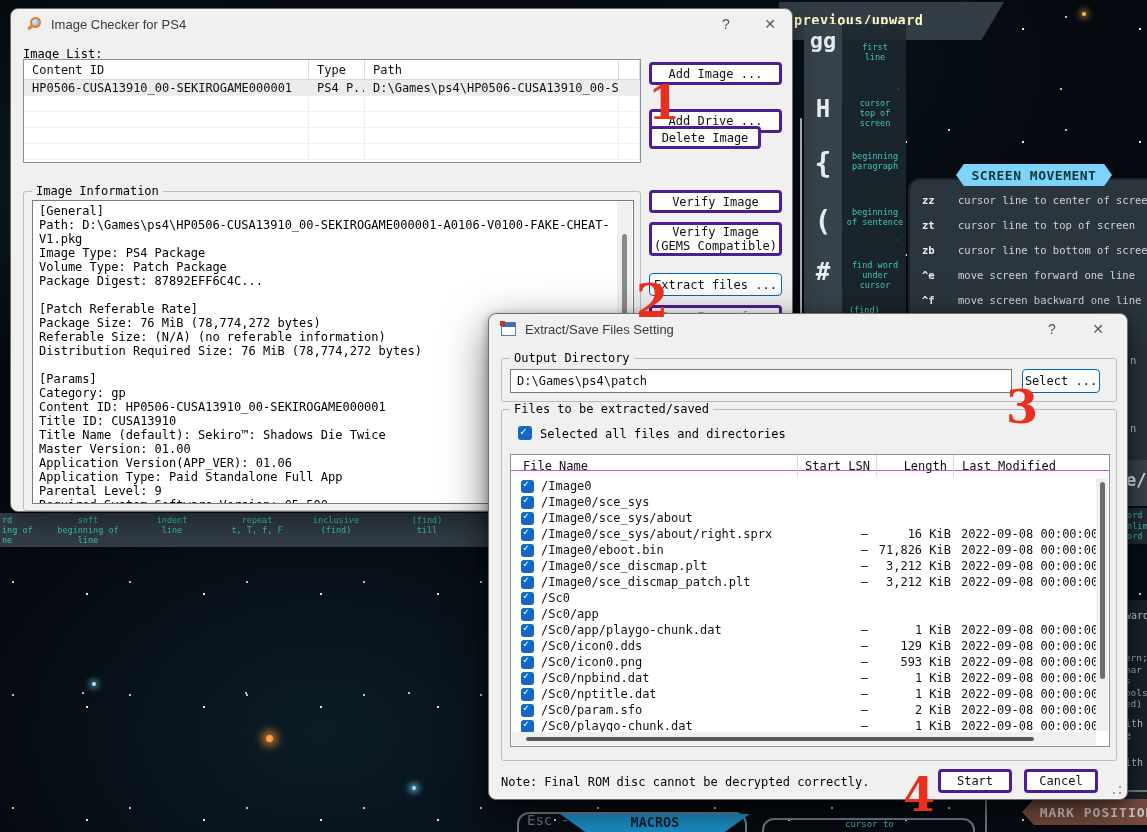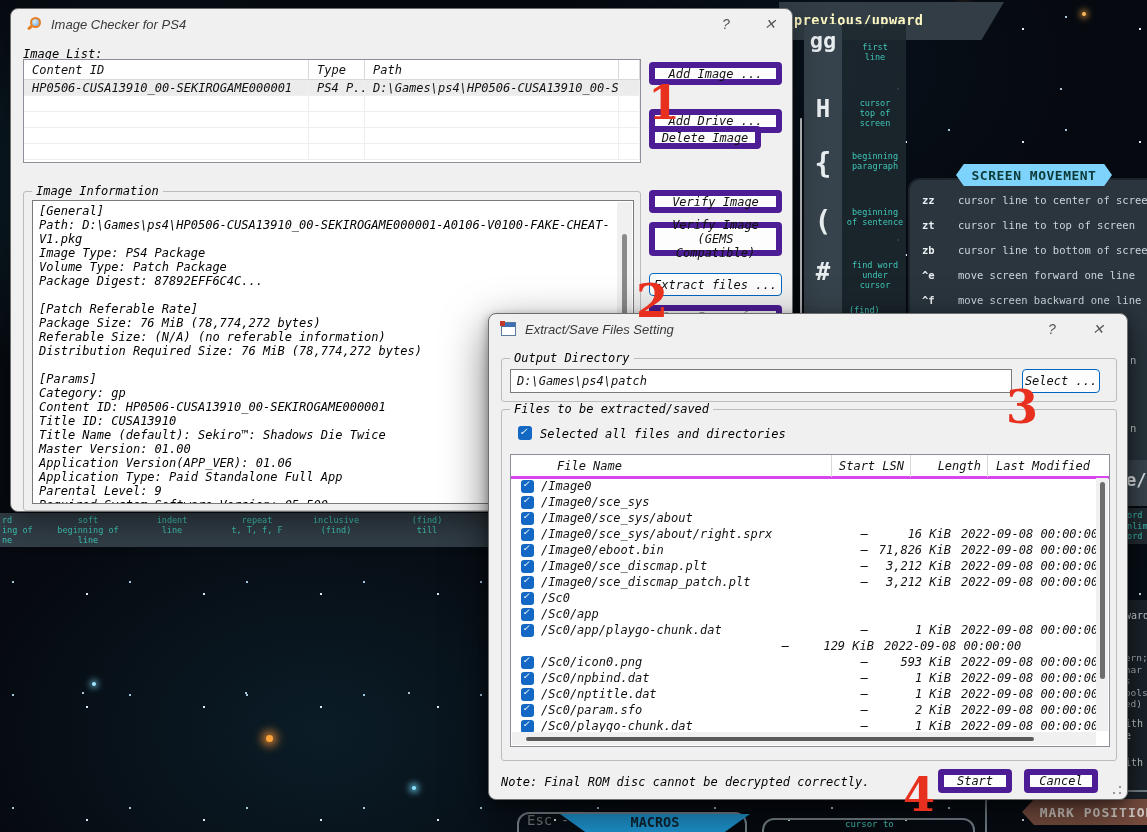--- a/index.html
+++ b/index.html
@@ -80,42 +80,42 @@
   .macros { left:560px; top:814px; width:190px; height:19px; background:#1e96d2;
     clip-path:polygon(0 0,100% 0,86% 100%,14% 100%); display:flex; align-items:flex-start;
     justify-content:center; font-size:13.5px; font-weight:bold; color:#0e2430; z-index:2; }
   .cursorto { left:845px; top:819px; color:#3fc6b7; font-size:9px; z-index:1; }
   .markpos { left:1022px; top:799px; width:150px; height:26px; background:#7b4f41;
     clip-path:polygon(8% 0,100% 0,100% 100%,8% 100%,0 50%); display:flex; align-items:center;
     justify-content:center; font-size:13px; font-weight:bold; color:#d9d2cc; letter-spacing:1px; z-index:2; }
 
   
   .win { position:absolute; background:#f0f0f0; border:1px solid #6e6e6e; border-radius:8px;
-    font-size:12px; color:#111;font-style:italic; }
+    font-size:12px; color:#111; }
   .mainwin { left:10px; top:8px; width:783px; height:504px; z-index:2;
     box-shadow:0 10px 30px rgba(0,0,0,.45); }
   .dlg { left:488px; top:313px; width:640px; height:487px; z-index:3;
     box-shadow:0 14px 44px rgba(0,0,0,.55), 0 3px 10px rgba(0,0,0,.35); }
   .titlebar { position:absolute; left:0; top:0; right:0; height:30px; }
   .titletext { position:absolute; top:8px; font-family:"Liberation Sans",sans-serif;
     font-size:13px; color:#3a3a3a; }
   .capbtn { position:absolute; top:5px; width:30px; height:20px; display:flex; align-items:center;
     justify-content:center; font-family:"Liberation Sans",sans-serif; font-size:14px; color:#555; }
   .maglens { position:absolute; left:16px; top:7px; width:16px; height:16px; }
   .maglens .lens { position:absolute; left:3px; top:1px; width:11px; height:11px; border-radius:50%;
     border:2px solid #e67e22; background:radial-gradient(circle at 35% 35%, #dceefb, #6aa7dd); }
   .maglens .handle { position:absolute; left:0px; top:10px; width:6px; height:2.5px;
     background:#e67e22; transform:rotate(-40deg); border-radius:2px; }
   .formicon { position:absolute; left:12px; top:8px; width:15px; height:14px;
     background:#fff; border:1px solid #5b7aa0; }
   .formicon .bar { position:absolute; left:0; top:0; right:0; height:4px; background:#3d6fb4; }
   .formicon .dot { position:absolute; left:-2px; top:-2px; width:5px; height:5px; background:#c0392b; }
 
   .label { position:absolute; font-size:12px; color:#000; white-space:nowrap; }
-  .btn { position:absolute; background:#fdfdfd; border:6px solid #4c1d95; border-radius:4px;
+  .btn { position:absolute; background:#fdfdfd; border:3px solid #4c1d95; border-radius:4px;
     display:flex; align-items:center; justify-content:center; text-align:center;
     font-size:12px; color:#111; white-space:pre-line; line-height:14px; }
   .btn.focus { border:1.6px solid #0067c0; }
   .btn.disabled { color:#9f9f9f; }
 
   .listbox { position:absolute; background:#fff; border:1px solid #8a8f98; }
   .ilheader { display:grid; grid-template-columns:285px 56px 254px 1fr; height:20px;
     border-bottom:1px solid #d9d9d9; align-items:center; }
   .ilheader span { padding-left:8px; border-right:1px solid #d9d9d9; height:20px; line-height:20px; }
   .ilrow { display:grid; grid-template-columns:285px 56px 254px 1fr; height:16px;
@@ -133,22 +133,22 @@
   .vscroll { position:absolute; top:1px; right:1px; bottom:1px; width:15px; background:#f0f0f0; }
   .vthumb { position:absolute; left:5px; width:5px; border-radius:3px; background:#8a8a8a; }
 
   .inputfield { position:absolute; background:#fff; border:1px solid #7a7a7a;
     font-size:12px; line-height:22px; padding:0 6px; white-space:nowrap; overflow:hidden; }
 
   .cbx { position:absolute; width:14px; height:14px; background:#1368c4; border-radius:3px; }
   .cbx::after { content:"✓"; position:absolute; left:2px; top:-1px; color:#fff; font-size:11px; }
 
   .ftable { position:absolute; background:#fff; border:1px solid #8a8f98; overflow:hidden; }
-  .fheader { display:grid; grid-template-columns:286px 79px 77px 1fr; height:24px;
-    align-items:center; border-bottom:3px solid #d946ef;padding-left:34px; }
+  .fheader { display:grid; grid-template-columns:286px 79px 77px 1fr; height:16px;
+    align-items:center; border-bottom:1px solid #d946ef; }
   .fheader .h1 { padding-left:12px; }
   .fheader .h2,.fheader .h3 { text-align:right; padding-right:6px; border-left:1px solid #d9d9d9; height:22px; line-height:22px; }
   .fheader .h4 { padding-left:8px; border-left:1px solid #d9d9d9; height:22px; line-height:22px; }
   .frows { position:absolute; left:0; top:23px; right:13px; bottom:14px; overflow:hidden; }
   .frow { display:grid; grid-template-columns:286px 79px 77px 1fr; height:16px; align-items:center; }
   .fname { display:flex; align-items:center; padding-left:10px; overflow:hidden; white-space:nowrap; }
   .cb { position:relative; flex:0 0 13px; width:13px; height:13px; background:#1368c4;
     border-radius:3px; margin-right:7px; }
   .cb::after { content:"✓"; position:absolute; left:2px; top:-1.5px; color:#fff; font-size:10px; }
   .flsn { text-align:right; padding-right:8px; }
@@ -481,20 +481,24 @@
             <div class="frow">
               <span class="fname">
                 <span class="cb"></span>
                 <span class="ftext">/Sc0/app/playgo-chunk.dat</span>
               </span>
               <span class="flsn">—</span>
               <span class="flen">1 KiB</span>
               <span class="fmod">2022-09-08 00:00:00</span>
             </div>
             <div class="frow">
+              <span class="fname">
+                <span class="cb"></span>
+                <span class="ftext">/Sc0/icon0.dds</span>
+              </span>
               <span class="flsn">—</span>
               <span class="flen">129 KiB</span>
               <span class="fmod">2022-09-08 00:00:00</span>
             </div>
             <div class="frow">
               <span class="fname">
                 <span class="cb"></span>
                 <span class="ftext">/Sc0/icon0.png</span>
               </span>
               <span class="flsn">—</span>

